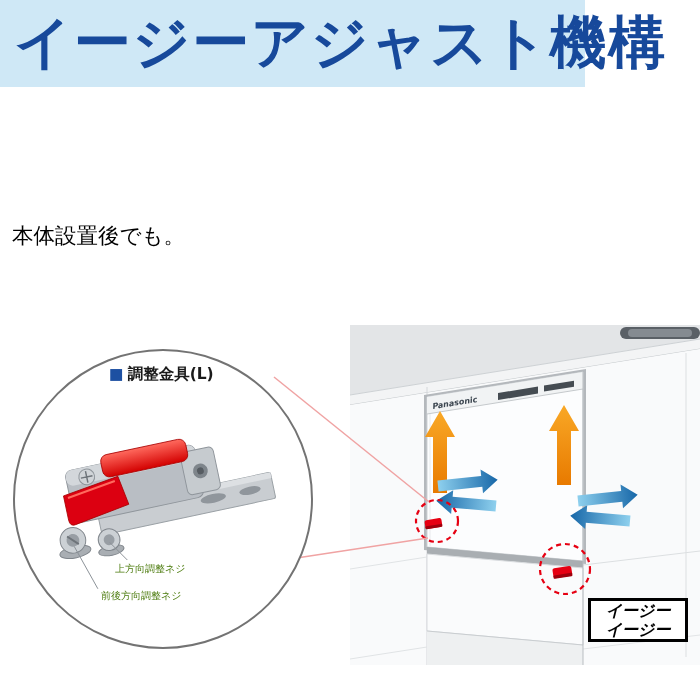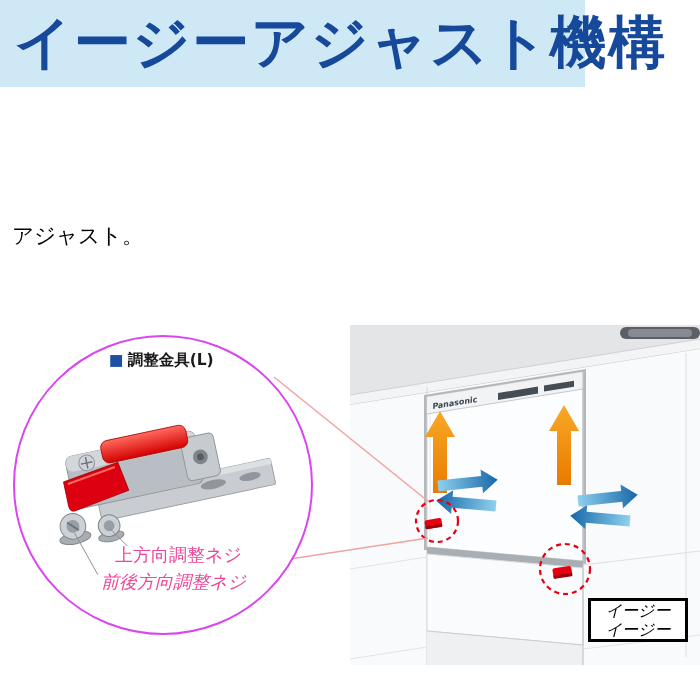--- a/index.html
+++ b/index.html
@@ -27,59 +27,59 @@
     font-size:21.5px; line-height:38px; color:#000;
   }
 
   
   .figure { position:absolute; top:325px; left:0; width:700px; height:360px; }
   .appliance-svg { position:absolute; left:350px; top:0; width:350px; height:340px; z-index:1; }
   .connector-svg { position:absolute; left:0; top:0; width:700px; height:360px; z-index:2; pointer-events:none; }
 
   
   .callout-circle {
-    position:absolute; left:13px; top:10px; width:300px; height:300px;
-    border-radius:50%; background:#fff; border:2px solid #d946ef;
+    position:absolute; left:13px; top:24px; width:300px; height:300px;
+    border-radius:50%; background:#fff; border:2px solid #737373;
     overflow:hidden; z-index:3;
   }
   .bracket-svg { position:absolute; left:0; top:0; width:100%; height:100%; }
   .callout-label {
     position:absolute; left:94px; top:13px;
     font-size:15.5px; font-weight:bold; color:#1a1a1a; white-space:nowrap;
   }
   .callout-label .bullet { color:#1d50a2; margin-right:4px; }
   .screw-label {
-    position:absolute; font-size:18px; color:#ec4899; white-space:nowrap;
+    position:absolute; font-size:10px; color:#4d7c0f; white-space:nowrap;
     background:#fff; padding:0 2px; line-height:17px;
   }
   .screw-label-1 { left:98px; top:209px; }
-  .screw-label-2 { left:84px; top:236px;font-style:italic; }
+  .screw-label-2 { left:84px; top:236px; }
 
   
   .badge {
     position:absolute; left:588px; top:273px; width:100px; height:44px;
     background:#fff; border:3px solid #000; z-index:4;
-    font-weight:normal; font-style:italic; font-size:16px; line-height:19px;
+    font-weight:bold; font-style:italic; font-size:16px; line-height:19px;
     text-align:center; display:flex; flex-direction:column; justify-content:center;
     color:#000;
   }
 </style>
 </head>
 <body>
 
 <div class="page">
 
   <header class="banner">
     <h1>イージーアジャスト機構</h1>
   </header>
 
   <p class="desc">
     <br>
     <br>
-    <span>アジャスト。</span>
+    <span>本体設置後でも。</span>
   </p>
 
   <div class="figure">
 
     <svg class="appliance-svg" viewBox="0 0 350 340">
       <defs>
         <linearGradient id="og" x1="0" y1="1" x2="0" y2="0">
           <stop offset="0" stop-color="#e87a00"></stop>
             <stop offset="1" stop-color="#f9a826"></stop>
         </linearGradient>

